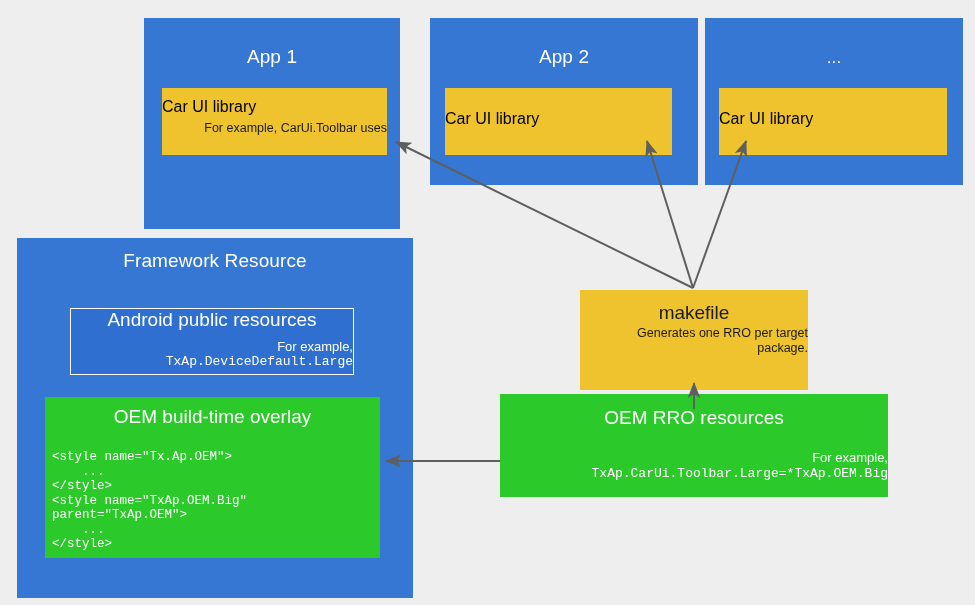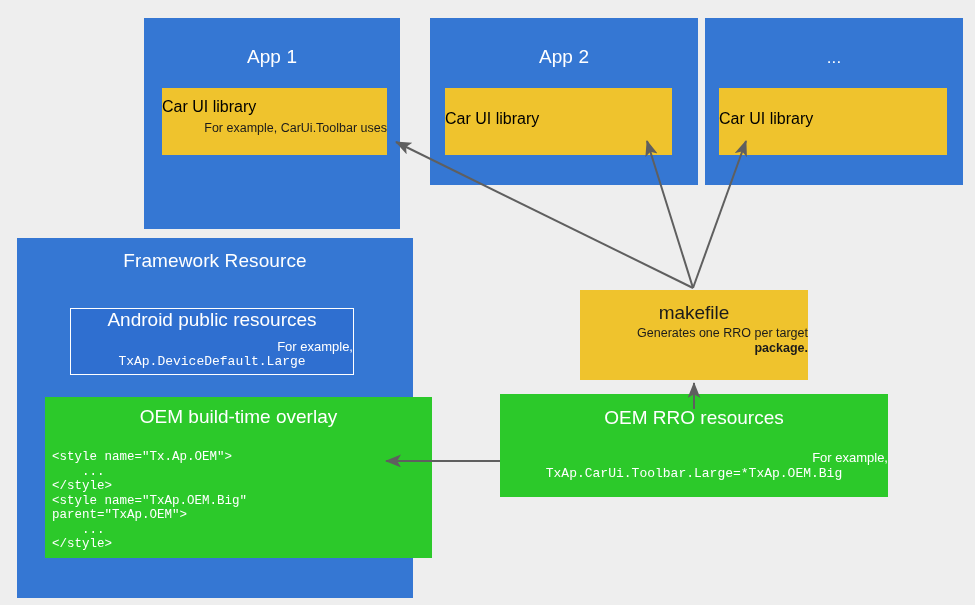--- a/index.html
+++ b/index.html
@@ -75,21 +75,21 @@
   .card-sub-light {
     color: #ffffff;
     font-size: 13px;
     text-align: right;
     line-height: 16px;
     font-weight: 400;
   }
   .card-sub-mono-light {
     color: #ffffff;
     font-size: 13px;
-    text-align: center;
+    text-align: right;
     line-height: 16px;
     font-family: "Liberation Mono", "DejaVu Sans Mono", monospace;
   }
   .code-block {
     color: #ffffff;
     font-size: 12.5px;
     line-height: 14.5px;
     font-family: "Liberation Mono", "DejaVu Sans Mono", monospace;
     white-space: pre;
     text-align: left;
@@ -137,36 +137,36 @@
 
   <div class="box blue-box" style="left:17px; top:222px; width:396px; height:360px;margin-top:16px;">
     <div class="group-title" style="top:12px;">Framework Resource</div>
 
     <div class="box outline-box" style="left:53px; top:70px; width:284px; height:67px;">
       <div class="centered-stack card-title-light" style="top:0;">Android public resources</div>
       <div class="centered-stack card-sub-light" style="top:30px;">For example,</div>
       <div class="centered-stack card-sub-mono-light" style="top:45px;">TxAp.DeviceDefault.Large</div>
     </div>
 
-    <div class="box green-box" style="left:28px; top:159px; width:387px; height:161px;">
+    <div class="box green-box" style="left:28px; top:159px; width:335px; height:161px;">
       <div class="centered-stack card-title-light" style="top:9px;">OEM build-time overlay</div>
       <div class="code-block" style="position:absolute; left:7px; top:53px;">&lt;style name="Tx.Ap.OEM"&gt;
     ...
 &lt;/style&gt;
 &lt;style name="TxAp.OEM.Big"
 parent="TxAp.OEM"&gt;
     ...
 &lt;/style&gt;</div>
     </div>
   </div>
 
-  <div class="box yellow-box" style="left:580px; top:290px; width:228px; height:90px;">
+  <div class="box yellow-box" style="left:580px; top:290px; width:228px; height:100px;">
     <div class="centered-stack card-title-dark" style="top:12px;">makefile</div>
     <div class="centered-stack card-sub-dark" style="top:36px;">Generates one RRO per target</div>
-    <div class="centered-stack card-sub-dark" style="top:51px;font-weight:bold;">package.</div>
+    <div class="centered-stack card-sub-dark" style="top:51px;">package.</div>
   </div>
 
   <div class="box green-box" style="left:500px; top:394px; width:388px; height:103px;">
     <div class="centered-stack card-title-light" style="top:13px;">OEM RRO resources</div>
     <div class="centered-stack card-sub-light" style="top:56px;">For example,</div>
     <div class="centered-stack card-sub-mono-light" style="top:72px;">TxAp.CarUi.Toolbar.Large=*TxAp.OEM.Big</div>
   </div>
 
   <svg id="arrow-layer" viewBox="0 0 975 605">
     <defs>

